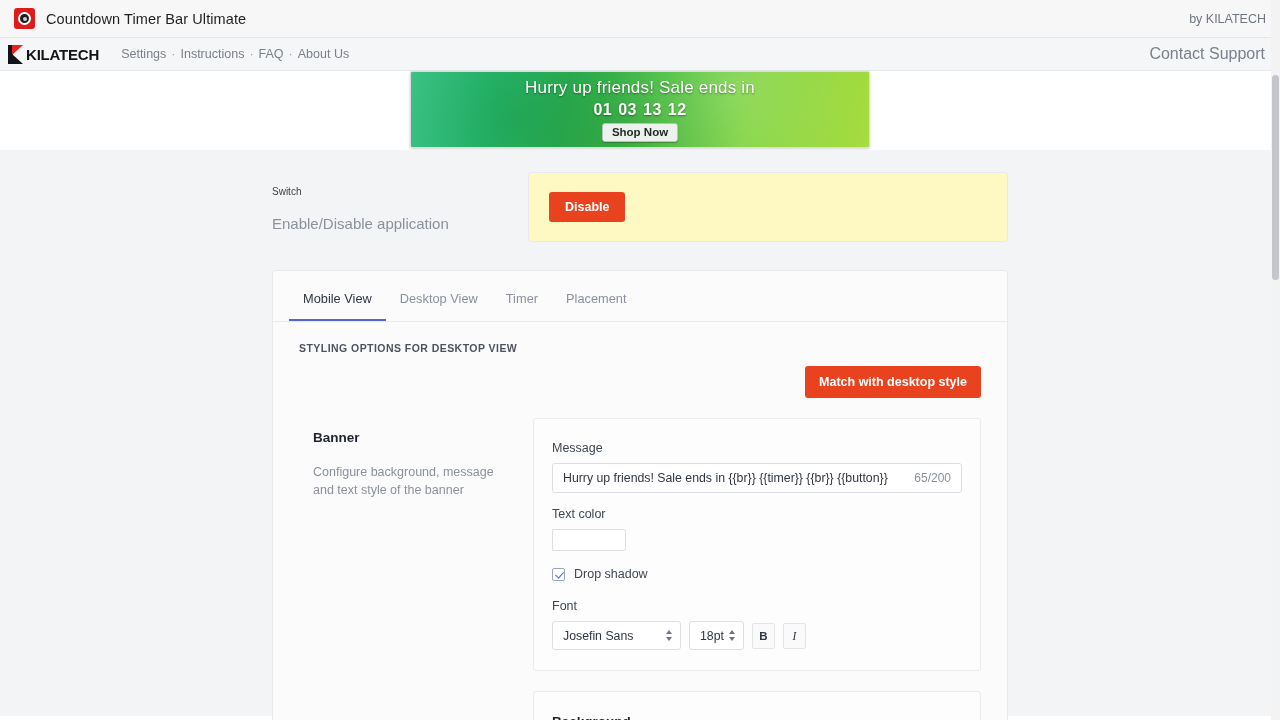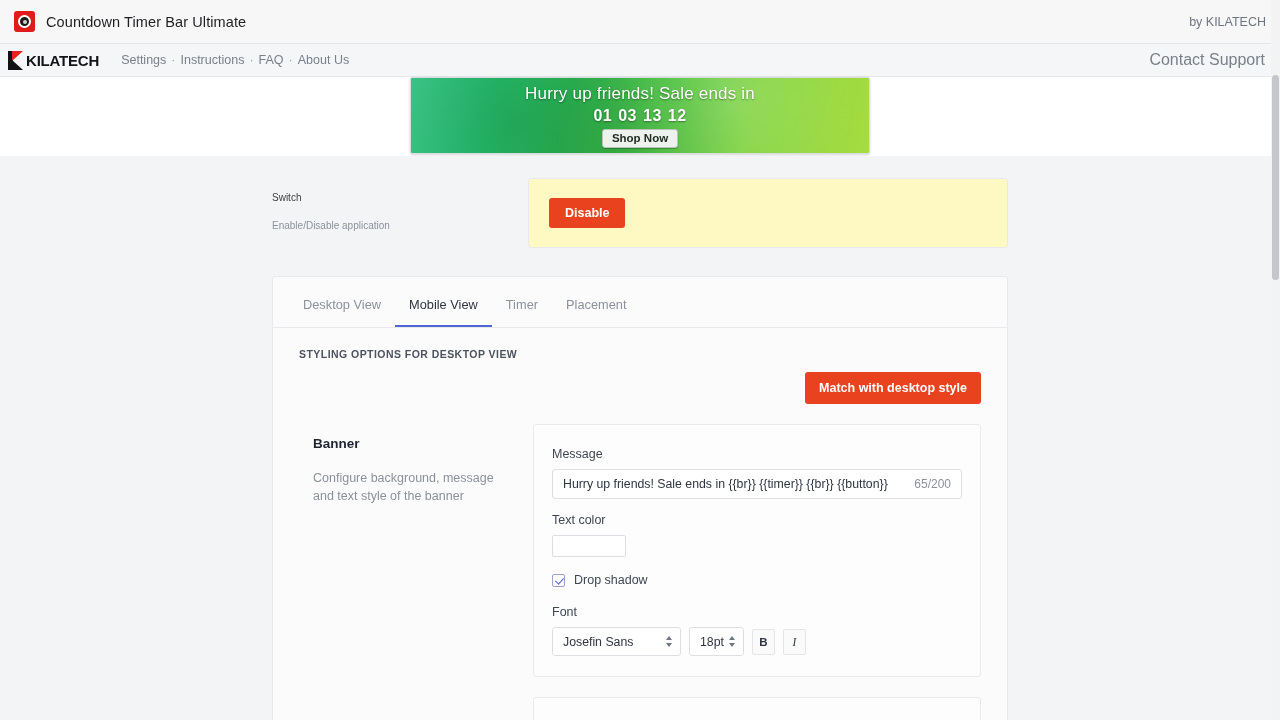--- a/index.html
+++ b/index.html
@@ -5,21 +5,21 @@
   * { box-sizing: border-box; margin: 0; padding: 0; }
   html, body {
     width: 1280px; height: 720px;
     font-family: "Liberation Sans", sans-serif;
     background: #ffffff;
     overflow: hidden;
   }
 
   
   .appbar {
-    height: 44px;
+    height: 38px;
     background: #f7f7f8;
     border-bottom: 1px solid #e6e6e9;
     display: flex; align-items: center;
     padding: 0 14px;
     position: relative;
     text-align: center;
   }
   .app-icon {
     width: 21px; height: 21px;
     background: #e01b1b;
@@ -169,21 +169,21 @@
   
   .section-row {
     display: flex;
     padding-top: 22px;
   }
   .sec-left { width: 256px; padding-right: 16px; padding-top: 14px; }
   .sec-title {
     font-size: 10px; font-weight: normal; color: #404040;
   }
   .sec-sub {
-    font-size: 10px; color: #8b919c; margin-top: 16px; line-height: 1.4;
+    font-size: 15px; color: #8b919c; margin-top: 16px; line-height: 1.4;
   }
   .card {
     flex: 1;
     background: #fef9c3;
     border: 1px solid #e8e9ec;
     border-radius: 3px;
   }
   .card-pad { padding: 19px 20px; }
 
   .btn-red {
@@ -414,22 +414,22 @@
       <div class="card">
         <div class="card-pad">
           <button class="btn-red">Disable</button>
         </div>
       </div>
     </div>
 
     <div class="panel">
 
       <div class="tabs">
+        <div class="tab active">Mobile View</div>
         <div class="tab">Desktop View</div>
-        <div class="tab active">Mobile View</div>
         <div class="tab">Timer</div>
         <div class="tab">Placement</div>
       </div>
 
       <div class="panel-body">
         <div class="styling-label">STYLING OPTIONS FOR DESKTOP VIEW</div>
 
         <div class="match-row">
           <button class="btn-match">Match with desktop style</button>
         </div>

